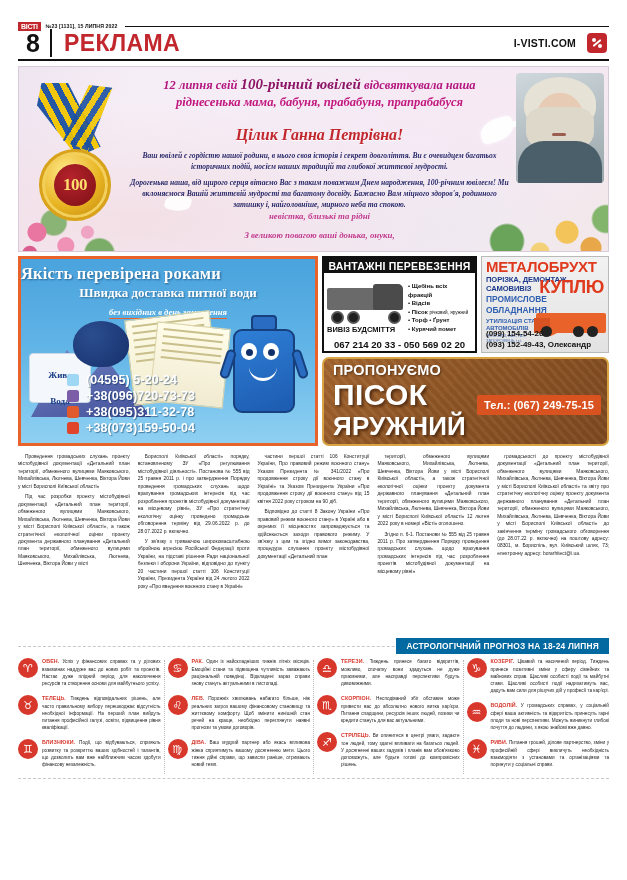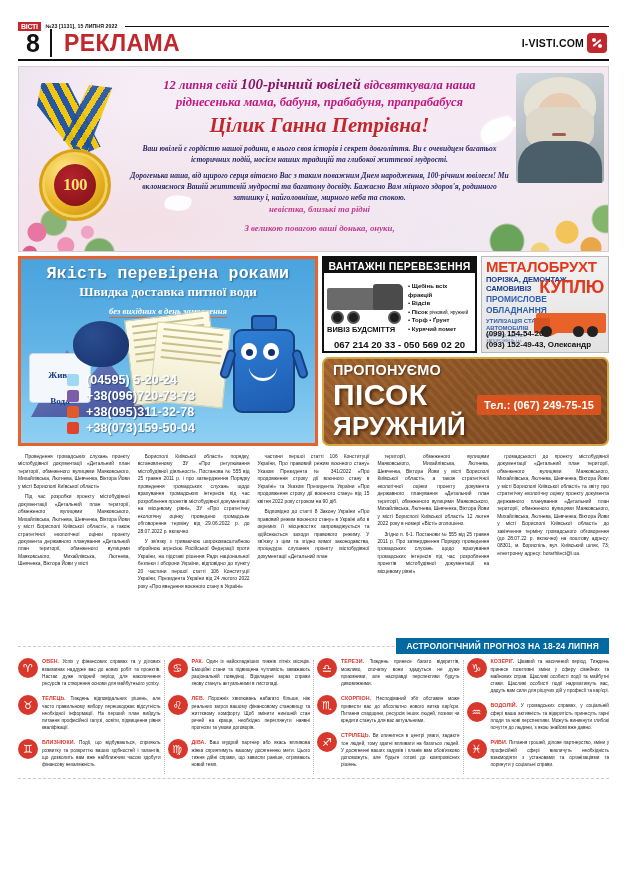--- a/index.html
+++ b/index.html
@@ -18,21 +18,21 @@
     background:#c1272d; color:#fff; font-weight:bold; font-size:7px;
     letter-spacing:-0.3px; padding:1px 3px; font-family:"Liberation Sans",sans-serif;
   }
   .mast-issue { font-size:5.2px; color:#111; font-weight:bold; letter-spacing:.1px; }
   .mast-rule { flex:1; border-bottom:1px solid #111; margin-left:3px; height:1px; }
 
   .headbar { display:flex; align-items:center; border-bottom:2.2px solid #111; height:34px; margin-top:1px; }
   .pagenum { font-size:25px; font-weight:bold; color:#111; width:30px; text-align:center; line-height:1; }
   .vdivide { width:2px; background:#111; height:28px; margin:0 12px 0 2px; }
   .sectitle { font-size:23px; font-weight:bold; color:#c1272d; letter-spacing:.4px; }
-  .headright { margin-left:auto; display:flex; align-items:center; gap:3px; padding-right:2px; }
+  .headright { margin-left:auto; display:flex; align-items:center; gap:11px; padding-right:2px; }
   .site { font-size:10.5px; font-weight:bold; color:#111; letter-spacing:.2px; }
   .sitebadge { width:20px; height:20px; background:#c1272d; border-radius:4px; position:relative; }
   .sitebadge::before, .sitebadge::after {
     content:""; position:absolute; background:#fff; border-radius:50%;
   }
   .sitebadge::before { width:4px;height:4px; left:5px; top:5px; }
   .sitebadge::after { width:4px;height:4px; right:5px; bottom:5px; }
   .sitebadge i { position:absolute; width:10px;height:2px;background:#fff; left:5px; top:9px; transform:rotate(-40deg); border-radius:2px;}
 
   
@@ -84,21 +84,21 @@
     background:radial-gradient(circle at 40% 34%,#b6232b,#7d1016);
     display:flex; align-items:center; justify-content:center; }
   .coin-in span { color:#ffdf6e; font-weight:bold; font-size:17px; letter-spacing:-.5px;
     font-family:"Liberation Serif", serif; }
 
   .anniv-text { position:absolute; left:108px; top:8px; right:96px; text-align:center;
     font-family:"Liberation Serif", serif; }
   .av-l1 { font-size:12.5px; color:#b3177f; font-style:italic; font-weight:bold; line-height:1.28; }
   .av-l1 b { font-size:15px; color:#8c1566; font-style:italic; }
   .av-l2 { font-size:12.6px; color:#c2187f; font-style:italic; font-weight:bold; line-height:1.3; }
-  .av-name { font-size:21px; color:#c1272d; font-weight:bold; font-style:italic; line-height:1.25; margin-top:1px;
+  .av-name { font-size:16px; color:#c1272d; font-weight:bold; font-style:italic; line-height:1.25; margin-top:14px;
     text-shadow:0 1px 0 #fff; }
   .av-body { font-size:7.6px; color:#2a2a6a; font-style:italic; font-weight:bold; line-height:1.45; margin-top:5px; }
   .av-sign { font-size:8.8px; color:#c23a8f; font-style:italic; font-weight:bold; line-height:1.4; margin-top:7px; }
 
   .granny { position:absolute; right:4px; top:6px; width:88px; height:110px; border-radius:4px;
     background:linear-gradient(160deg,#cfd8dc 0%,#b9c3c7 40%,#9aa6ab 100%); overflow:hidden; }
   .g-face { position:absolute; left:20px; top:20px; width:48px; height:56px; border-radius:48% 48% 46% 46%;
     background:#e8cbb4; }
   .g-scarf { position:absolute; left:8px; top:4px; width:72px; height:52px; border-radius:50% 50% 40% 40%;
     background:#e7e2d6; }
@@ -116,22 +116,22 @@
     background:#fff; border-radius:60% 20% 60% 20%; transform:rotate(12deg); opacity:.9;}
 
   
   .adsrow { display:flex; gap:4px; margin-top:4px; height:190px; }
   .col-left { width:300px; display:flex; flex-direction:column; gap:4px; }
   .col-right { flex:1; display:flex; flex-direction:column; gap:4px; }
 
   
   .water { position:relative; height:190px; border:3px solid #e8622a; overflow:hidden;
     background:linear-gradient(180deg,#4aa3dd 0%,#5fb3e6 45%,#8fd0f2 100%); }
-  .w-title { text-align:center; color:#fff; font-weight:bold; font-size:16.5px; margin-top:5px;
-    font-family:Liberation Mono, monospace; text-shadow:1px 1px 2px rgba(0,40,80,.55); letter-spacing:.2px;}
+  .w-title { text-align:left; color:#fff; font-weight:bold; font-size:16.5px; margin-top:5px;
+    font-family:Liberation Serif, serif; text-shadow:1px 1px 2px rgba(0,40,80,.55); letter-spacing:.2px;}
   .w-sub { text-align:center; color:#fff; font-weight:bold; font-size:13px; margin-top:1px;
     font-family:"Liberation Serif",serif; text-shadow:1px 1px 2px rgba(0,40,80,.5);}
   .w-sub2 { text-align:center; color:#fff; font-weight:bold; font-style:italic; font-size:8.6px; margin-top:1px;
     font-family:"Liberation Serif",serif; border-bottom:1.4px solid #e8622a; display:inline-block;
     padding-bottom:1px;}
   .w-sub2wrap{text-align:center;}
   .w-mountain { position:absolute; left:10px; top:78px; width:120px; height:80px;
     background:linear-gradient(160deg,#7e8ec9 0%,#5c6cb0 50%,#44519a 100%);
     clip-path:polygon(0 100%,30% 16%,48% 52%,62% 26%,100% 100%); }
   .w-bottle { position:absolute; left:52px; top:62px; width:56px; height:46px; border-radius:50% 50% 46% 46%;

